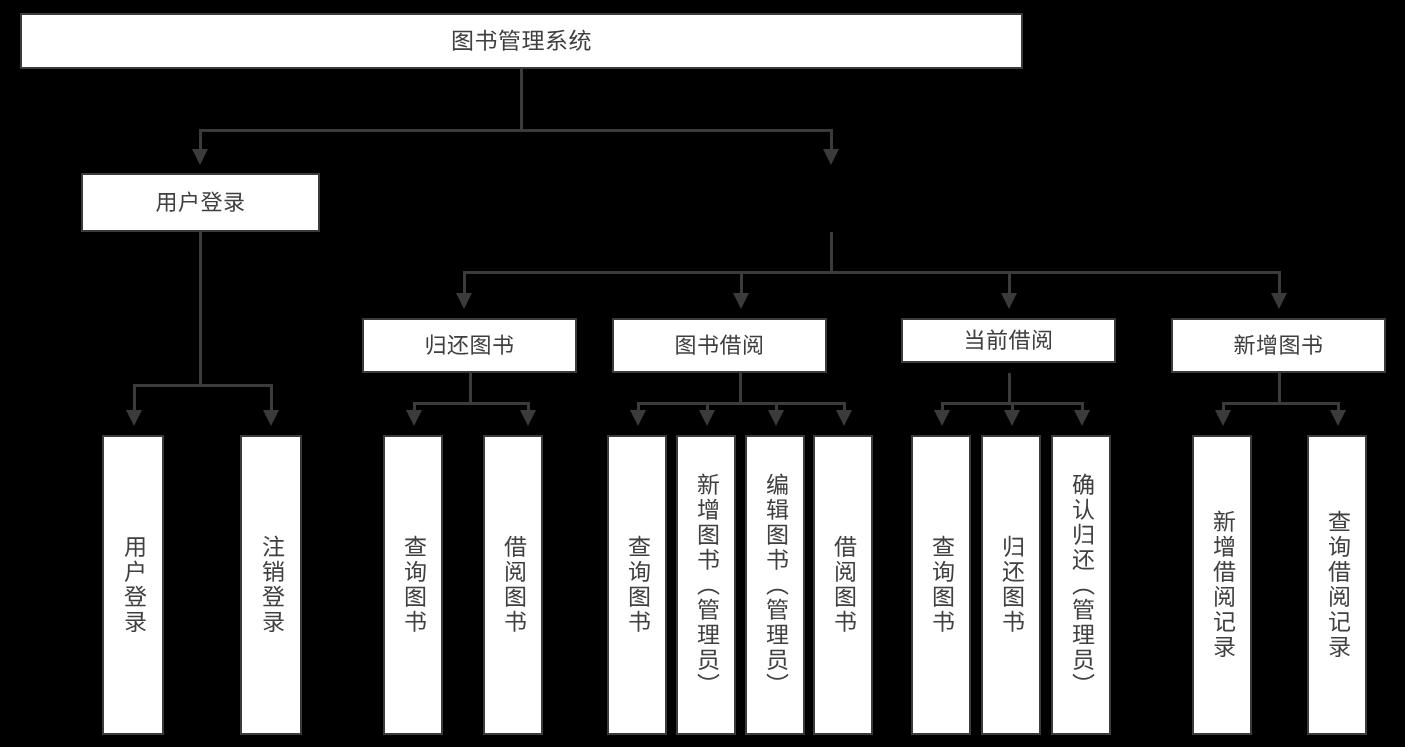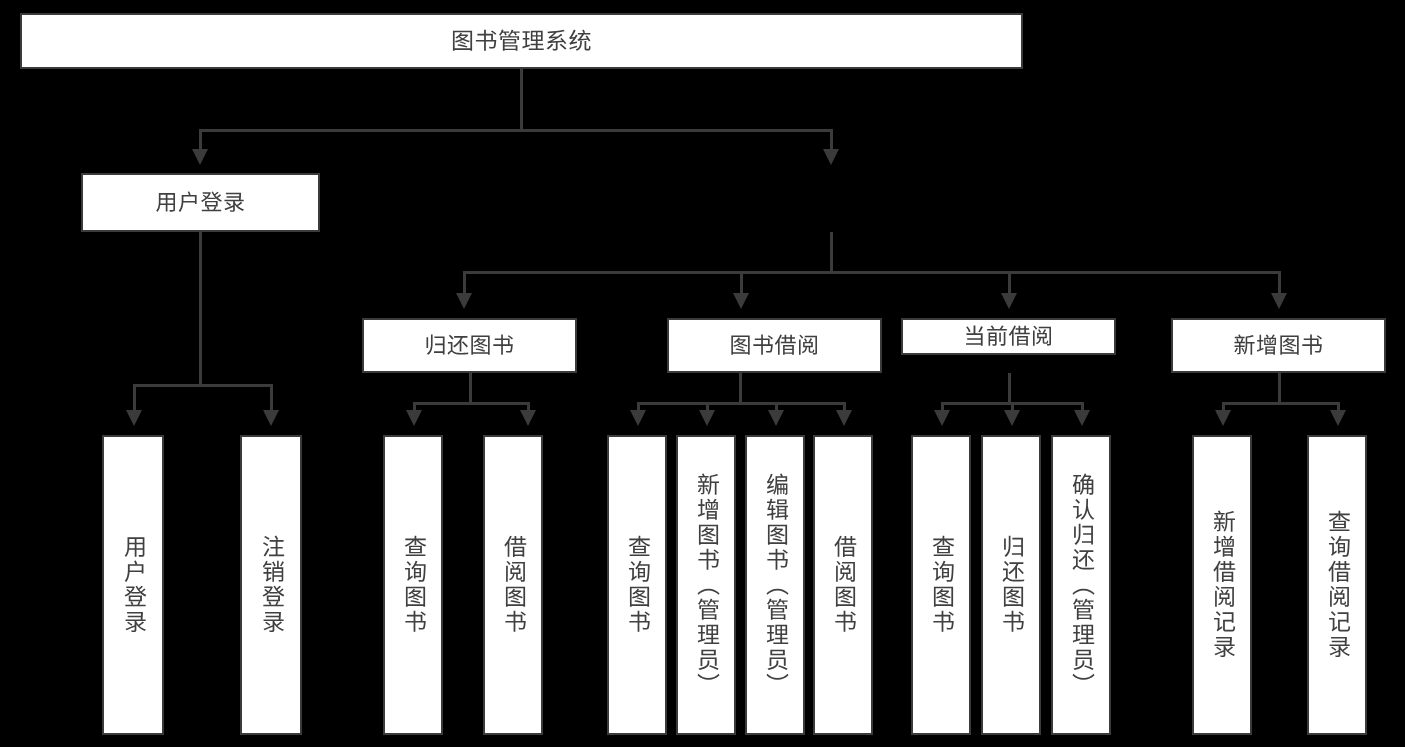--- a/index.html
+++ b/index.html
@@ -122,25 +122,25 @@
   <div class="line vline" style="left:1008px; top:271px; height:22px;"></div>
   <div class="arrow" style="left:1001px; top:293px;"></div>
 
   <div class="line vline" style="left:1278px; top:271px; height:22px;"></div>
   <div class="arrow" style="left:1271px; top:293px;"></div>
 
   <div class="node h" id="node-new-book" style="left:362px; top:318px; width:215px; height:55px;">
     <span class="label">归还图书</span>
   </div>
 
-  <div class="node h" id="node-book-borrow" style="left:667px; top:318px; width:215px; height:55px;">
+  <div class="node h" id="node-book-borrow" style="left:612px; top:318px; width:215px; height:55px;">
     <span class="label">图书借阅</span>
   </div>
 
-  <div class="node h" id="node-current-borrow" style="left:901px; top:318px; width:215px; height:37px;">
+  <div class="node h" id="node-current-borrow" style="left:901px; top:318px; width:215px; height:45px;">
     <span class="label">当前借阅</span>
   </div>
 
   <div class="node h" id="node-borrow-record" style="left:1171px; top:318px; width:215px; height:55px;">
     <span class="label">新增图书</span>
   </div>
 
   <div class="line vline" style="left:469px; top:373px; height:29px;"></div>
   <div class="line hline" style="left:413px; top:402px; width:114px;"></div>
   <div class="line vline" style="left:413px; top:402px; height:8px;"></div>

